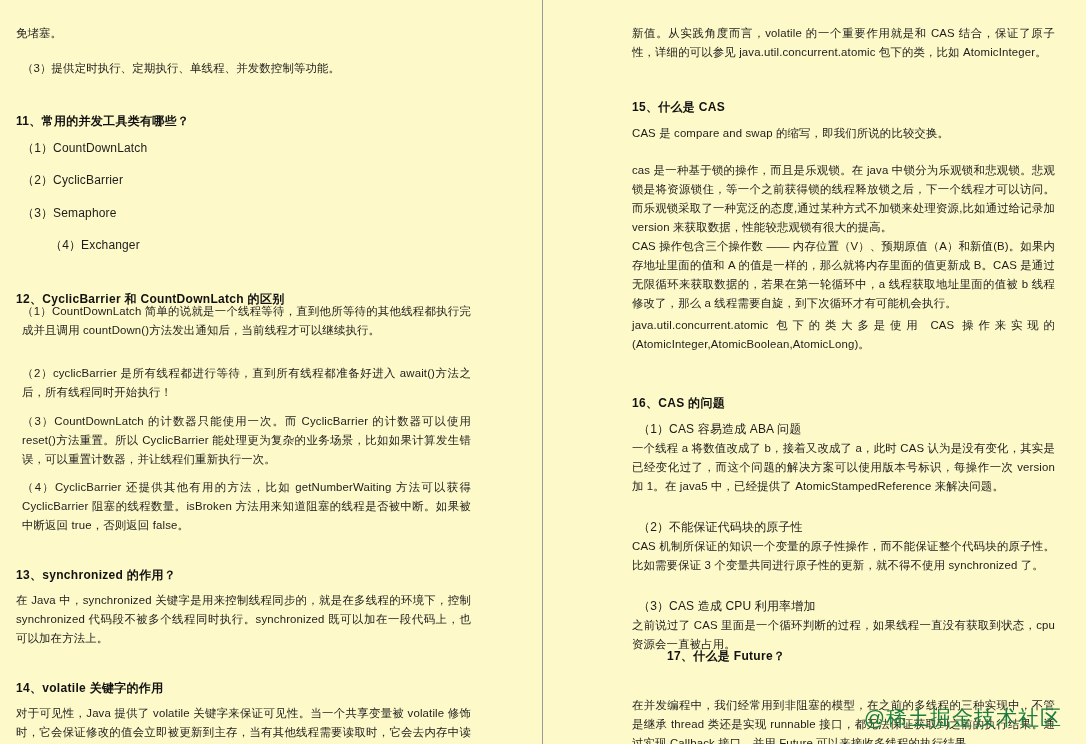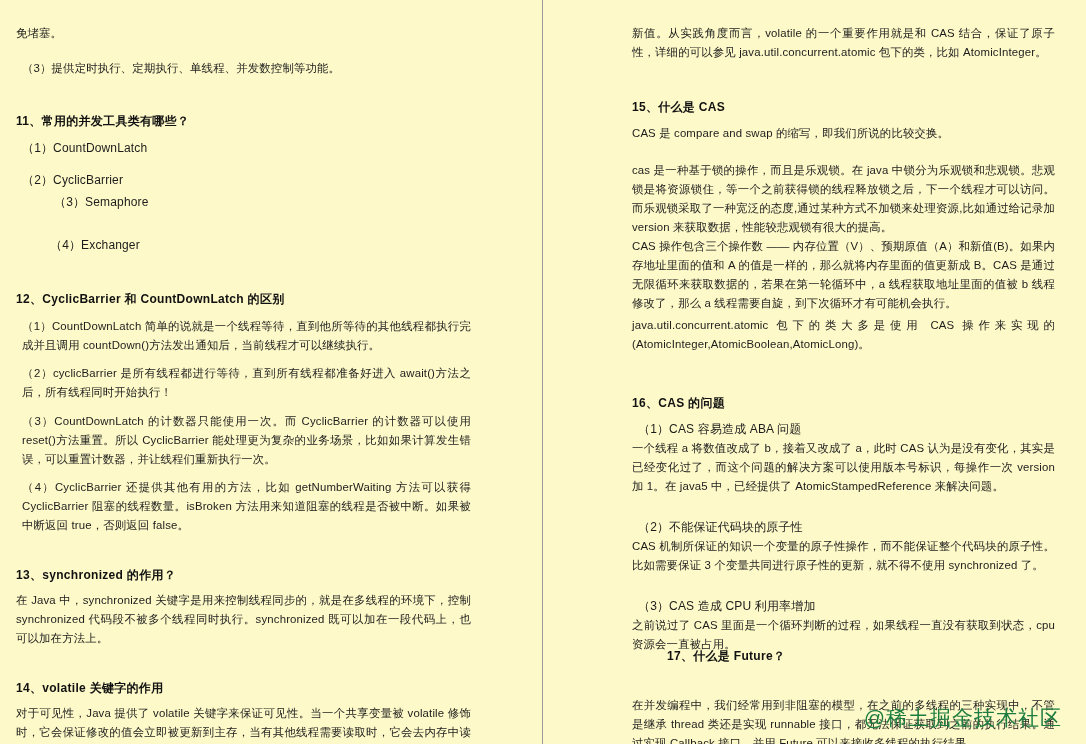--- a/index.html
+++ b/index.html
@@ -135,31 +135,31 @@
 
       <div class="blk" style="top:113px;">
         <h2 class="sec-head">11、常用的并发工具类有哪些？</h2>
       </div>
       <div class="blk ind" style="top:139px;">
         <p class="listline">（1）CountDownLatch</p>
       </div>
       <div class="blk ind" style="top:171px;">
         <p class="listline">（2）CyclicBarrier</p>
       </div>
-      <div class="blk ind" style="top:193px;margin-left:32px;">
+      <div class="blk ind" style="top:204px;">
         <p class="listline">（3）Semaphore</p>
       </div>
       <div class="blk ind" style="top:236px;margin-left:28px;">
         <p class="listline">（4）Exchanger</p>
       </div>
 
       <div class="blk" style="top:291px;">
         <h2 class="sec-head">12、CyclicBarrier 和 CountDownLatch 的区别</h2>
       </div>
-      <div class="blk ind" style="top:317px;">
+      <div class="blk ind" style="top:302px;">
         <p class="para">（1）CountDownLatch 简单的说就是一个线程等待，直到他所等待的其他线程都执行完成并且调用 countDown()方法发出通知后，当前线程才可以继续执行。</p>
       </div>
       <div class="blk ind" style="top:364px;">
         <p class="para">（2）cyclicBarrier 是所有线程都进行等待，直到所有线程都准备好进入 await()方法之后，所有线程同时开始执行！</p>
       </div>
       <div class="blk ind" style="top:412px;">
         <p class="para">（3）CountDownLatch 的计数器只能使用一次。而 CyclicBarrier 的计数器可以使用 reset()方法重置。所以 CyclicBarrier 能处理更为复杂的业务场景，比如如果计算发生错误，可以重置计数器，并让线程们重新执行一次。</p>
       </div>
       <div class="blk ind" style="top:478px;">
         <p class="para">（4）CyclicBarrier 还提供其他有用的方法，比如 getNumberWaiting 方法可以获得 CyclicBarrier 阻塞的线程数量。isBroken 方法用来知道阻塞的线程是否被中断。如果被中断返回 true，否则返回 false。</p>

